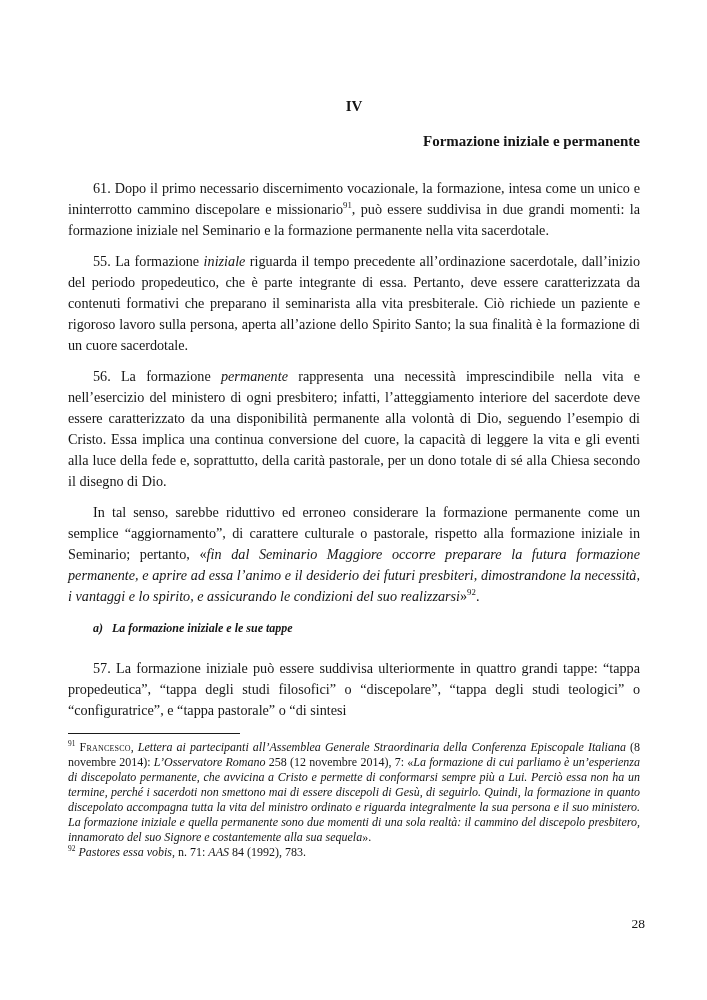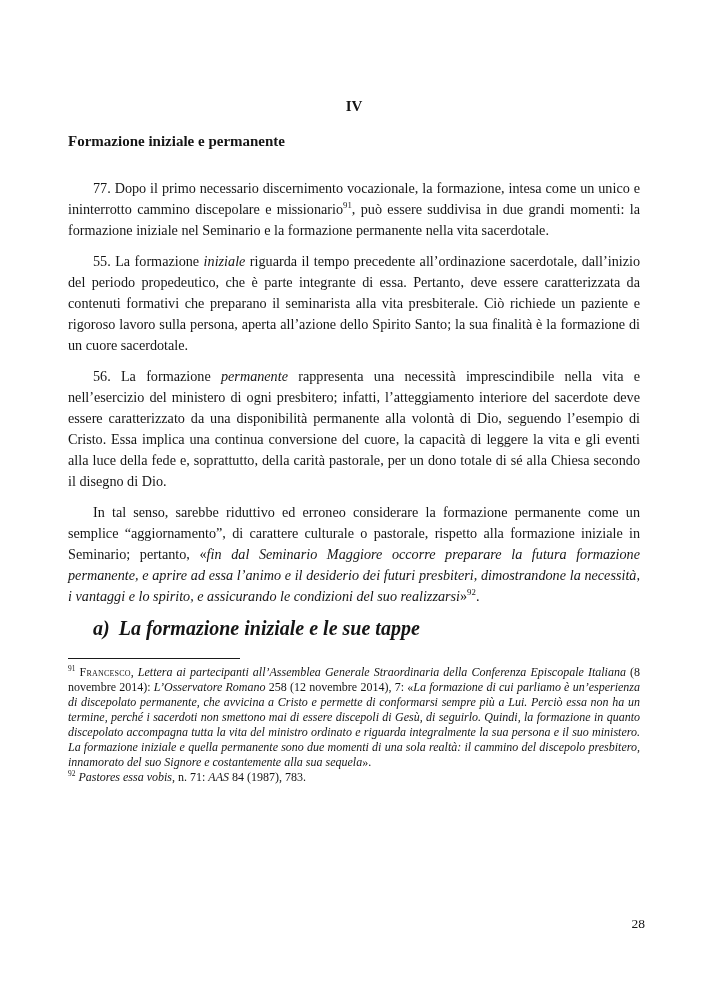--- a/index.html
+++ b/index.html
@@ -20,35 +20,35 @@
     overflow: hidden;
   }
   .chapter-number {
     text-align: center;
     font-weight: bold;
     font-size: 15px;
     line-height: 18px;
     margin: 0 0 17px 0;
   }
   .chapter-title {
-    text-align: left;
+    text-align: right;
     font-weight: bold;
     font-size: 15px;
     line-height: 18px;
     margin: 0 0 28px 0;
   }
   .body-par {
     font-size: 14.2px;
     line-height: 21px;
     text-align: justify;
     text-indent: 25px;
     margin: 0 0 10px 0;
   }
   .subsection {
-    font-size: 20px;
+    font-size: 12px;
     line-height: 21px;
     font-weight: bold;
     font-style: italic;
     text-indent: 25px;
     margin: 11px 0 19px 0;
   }
   .subsection span:first-child {
     margin-right: 9px;
   }
   .run-i { font-style: italic; margin-top: 34px; }
@@ -80,33 +80,34 @@
 </style>
 </head>
 <body>
 
 <div class="page">
 
   <div class="chapter-number">IV</div>
 
   <h1 class="chapter-title">Formazione iniziale e permanente</h1>
 
-  <p class="body-par"><span>77. Dopo il primo necessario discernimento vocazionale, la formazione, intesa come un unico e ininterrotto cammino discepolare e missionario</span><sup>91</sup><span>, può essere suddivisa in due grandi momenti: la formazione iniziale nel Seminario e la formazione permanente nella vita sacerdotale.</span></p>
+  <p class="body-par"><span>61. Dopo il primo necessario discernimento vocazionale, la formazione, intesa come un unico e ininterrotto cammino discepolare e missionario</span><sup>91</sup><span>, può essere suddivisa in due grandi momenti: la formazione iniziale nel Seminario e la formazione permanente nella vita sacerdotale.</span></p>
 
   <p class="body-par"><span>55. La formazione </span><span class="run-i">iniziale</span><span> riguarda il tempo precedente all’ordinazione sacerdotale, dall’inizio del periodo propedeutico, che è parte integrante di essa. Pertanto, deve essere caratterizzata da contenuti formativi che preparano il seminarista alla vita presbiterale. Ciò richiede un paziente e rigoroso lavoro sulla persona, aperta all’azione dello Spirito Santo; la sua finalità è la formazione di un cuore sacerdotale.</span></p>
 
   <p class="body-par"><span>56. La formazione </span><span class="run-i">permanente</span><span> rappresenta una necessità imprescindibile nella vita e nell’esercizio del ministero di ogni presbitero; infatti, l’atteggiamento interiore del sacerdote deve essere caratterizzato da una disponibilità permanente alla volontà di Dio, seguendo l’esempio di Cristo. Essa implica una continua conversione del cuore, la capacità di leggere la vita e gli eventi alla luce della fede e, soprattutto, della carità pastorale, per un dono totale di sé alla Chiesa secondo il disegno di Dio.</span></p>
 
   <p class="body-par"><span>In tal senso, sarebbe riduttivo ed erroneo considerare la formazione permanente come un semplice “aggiornamento”, di carattere culturale o pastorale, rispetto alla formazione iniziale in Seminario; pertanto, «</span><span class="run-i">fin dal Seminario Maggiore occorre preparare la futura formazione permanente, e aprire ad essa l’animo e il desiderio dei futuri presbiteri, dimostrandone la necessità, i vantaggi e lo spirito, e assicurando le condizioni del suo realizzarsi</span><span>»</span><sup>92</sup><span>.</span></p>
 
   <h2 class="subsection"><span class="run-bi">a)</span><span class="run-bi">La formazione iniziale e le sue tappe</span></h2>
 
+  <p class="body-par"><span>57. La formazione iniziale può essere suddivisa ulteriormente in quattro grandi tappe: “tappa propedeutica”, “tappa degli studi filosofici” o “discepolare”, “tappa degli studi teologici” o “configuratrice”, e “tappa pastorale” o “di sintesi</span></p>
 
   <div class="footnote-rule"></div>
 
   <div>
     <p class="footnote"><sup>91</sup><span> </span><span class="run-sc">Francesco</span><span>, </span><span class="run-i">Lettera ai partecipanti all’Assemblea Generale Straordinaria della Conferenza Episcopale Italiana</span><span> (8 novembre 2014): </span><span class="run-i">L’Osservatore Romano</span><span> 258 (12 novembre 2014), 7: «</span><span class="run-i">La formazione di cui parliamo è un’esperienza di discepolato permanente, che avvicina a Cristo e permette di conformarsi sempre più a Lui. Perciò essa non ha un termine, perché i sacerdoti non smettono mai di essere discepoli di Gesù, di seguirlo. Quindi, la formazione in quanto discepolato accompagna tutta la vita del ministro ordinato e riguarda integralmente la sua persona e il suo ministero. La formazione iniziale e quella permanente sono due momenti di una sola realtà: il cammino del discepolo presbitero, innamorato del suo Signore e costantemente alla sua sequela</span><span>».</span></p>
-    <p class="footnote"><sup>92</sup><span> </span><span class="run-i">Pastores essa vobis</span><span>, n. 71: </span><span class="run-i">AAS</span><span> 84 (1987), 783.</span></p>
+    <p class="footnote"><sup>92</sup><span> </span><span class="run-i">Pastores essa vobis</span><span>, n. 71: </span><span class="run-i">AAS</span><span> 84 (1992), 783.</span></p>
   </div>
 
   <div class="page-number">28</div>
 
 </div>
 
 </body></html>

